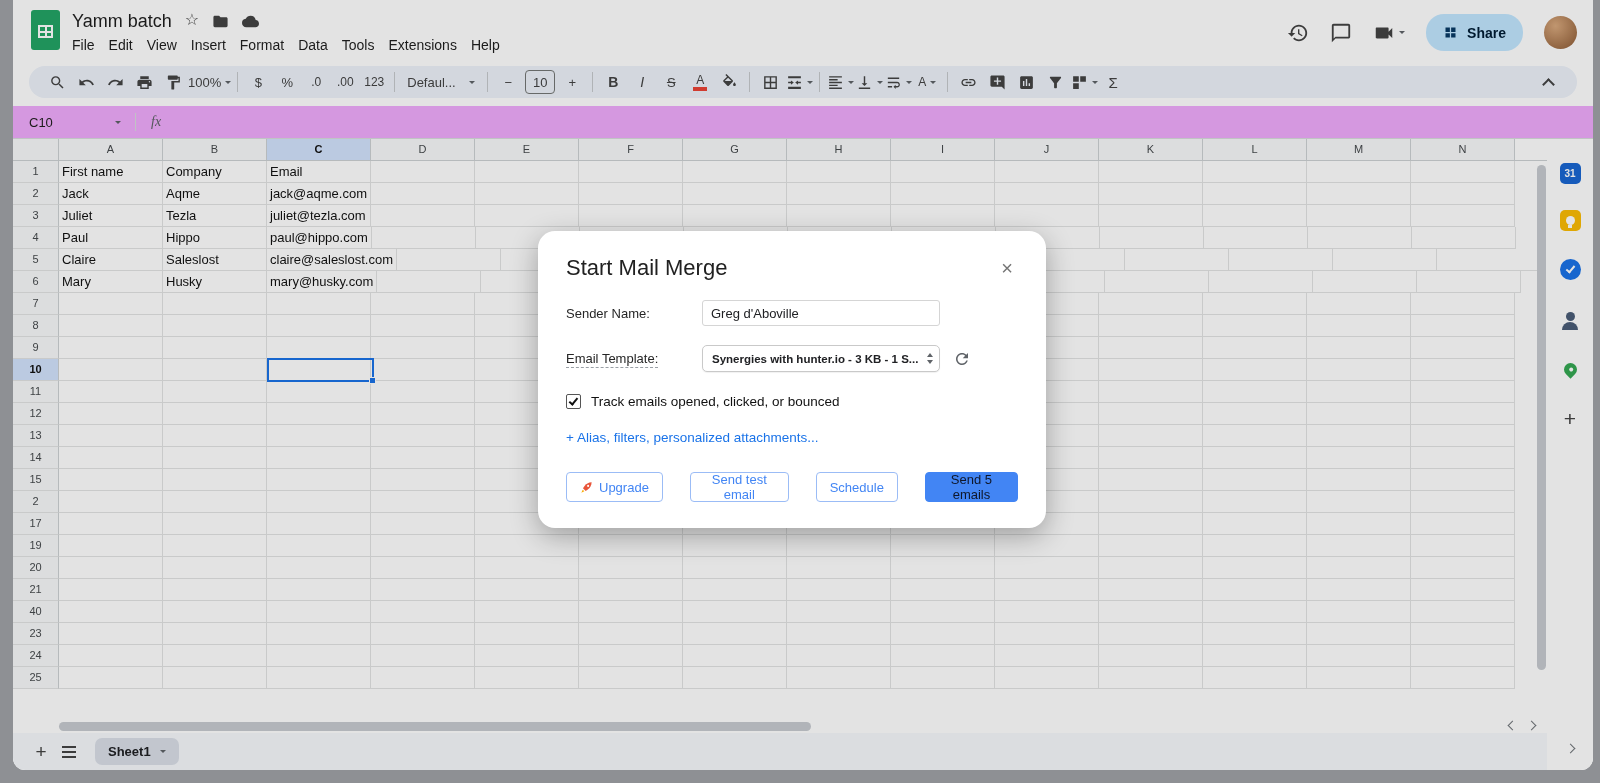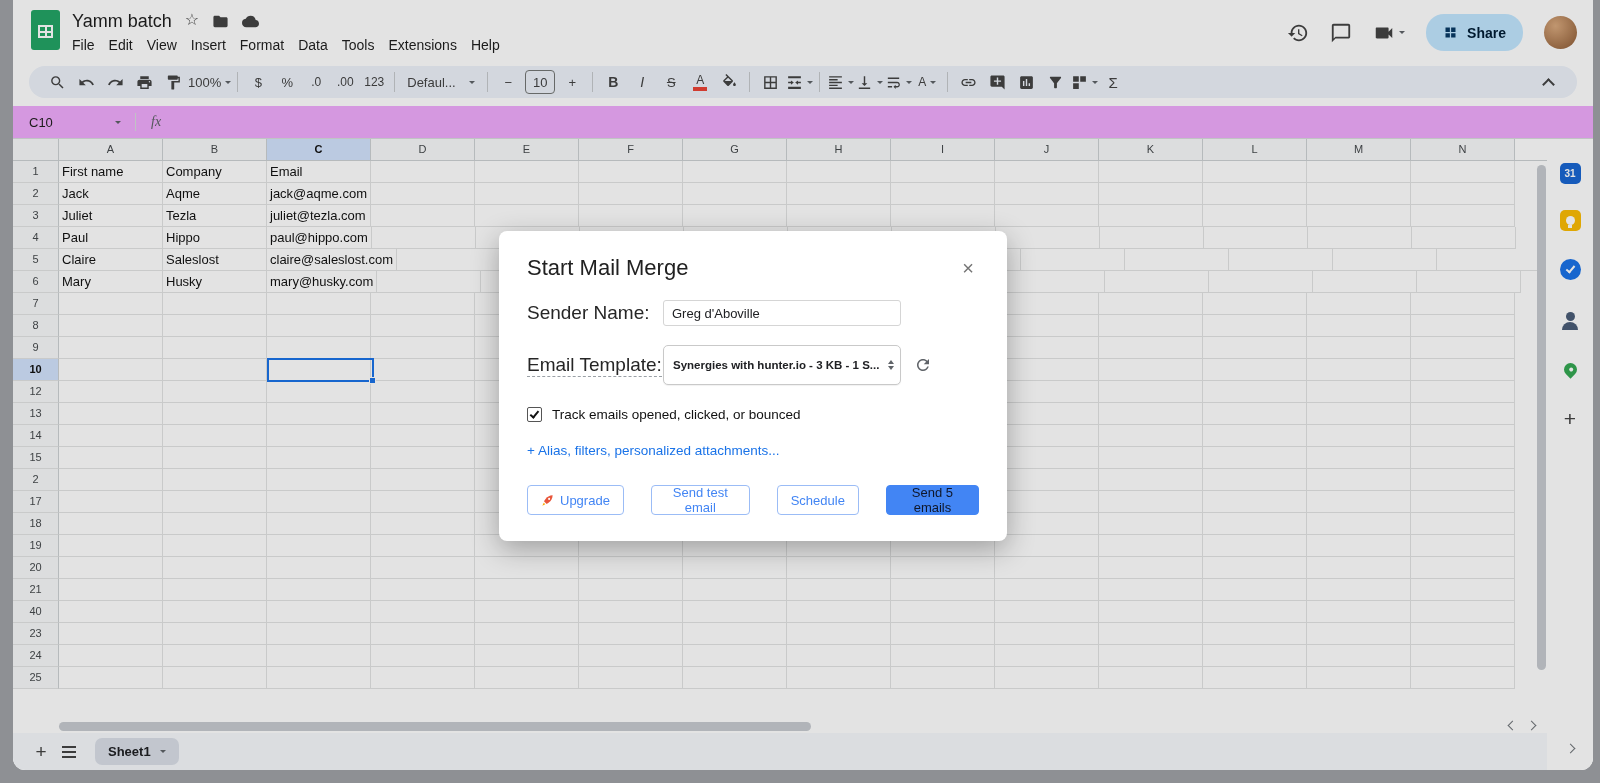--- a/index.html
+++ b/index.html
@@ -86,32 +86,32 @@
 .tasks{width:21px;height:21px;border-radius:50%;background:#1a73e8}
 .checkw{width:5px;height:9px;border-right:2px solid #fff;border-bottom:2px solid #fff;transform:rotate(40deg);margin-top:-2px}
 .person{width:9px;height:9px;border-radius:50%;background:#4b5d78;position:relative;margin-top:-6px}
 .person:after{content:"";position:absolute;left:-3.5px;top:10px;width:16px;height:8px;border-radius:8px 8px 0 0;background:#4b5d78}
 .pin{width:13px;height:13px;background:#34a853;border-radius:50% 50% 50% 0;transform:rotate(-45deg);position:relative}
 .pin:after{content:"";position:absolute;left:4.5px;top:4.5px;width:4px;height:4px;border-radius:50%;background:#fff}
 .plus-ic{color:#444;font-size:21px}
 .rail-expand{margin-top:auto;margin-bottom:14px;cursor:pointer}
 
 .backdrop{position:absolute;inset:0;background:rgba(0,0,0,.11);z-index:40}
-.modal{position:absolute;left:486px;top:231px;width:508px;background:#fff;border-radius:8px;box-shadow:0 8px 28px rgba(0,0,0,.3);z-index:50;padding:24px 28px 26px}
+.modal{position:absolute;left:525px;top:231px;width:508px;background:#fff;border-radius:17px;box-shadow:0 8px 28px rgba(0,0,0,.3);z-index:50;padding:24px 28px 26px}
 .mhead{display:flex;align-items:flex-start;justify-content:space-between}
 .mtitle{font-size:22px;color:#212121}
 .mclose{font-size:20px;color:#757575;line-height:1;margin:3px 5px 0 0;cursor:pointer}
 .mintro{margin-top:13px;font-size:13.5px;color:#6a6a6a;line-height:1.55;max-width:432px}
 .mintro b{font-weight:bold;color:#575757}
 .mlink{color:#1a73e8;text-decoration:none;cursor:pointer}
 .frow{display:flex;align-items:center;margin-top:19px}
-.flabel{width:136px;font-size:19px;color:#262626}
+.flabel{width:136px;font-size:13px;color:#262626}
 .ul{border-bottom:1px dashed #9aa0a6;padding-bottom:1px}
 .finput{width:238px;height:26px;border:1px solid #d5d5d5;border-radius:3px;padding:0 8px;font-size:13px;color:#202124;font-family:inherit}
-.fselect{width:238px;height:40px;border:1px solid #c9c9c9;border-radius:5px;background:#fff;display:flex;align-items:center;padding:0 6px 0 9px;box-shadow:0 1px 1px rgba(0,0,0,.06);cursor:pointer}
+.fselect{width:238px;height:27px;border:1px solid #c9c9c9;border-radius:5px;background:#fff;display:flex;align-items:center;padding:0 6px 0 9px;box-shadow:0 1px 1px rgba(0,0,0,.06);cursor:pointer}
 .selval{flex:1;font-size:11.5px;font-weight:bold;color:#202124;white-space:nowrap;overflow:hidden}
 .updown{display:flex;flex-direction:column;gap:2.5px;margin-left:6px}
 .updown .car{border-left-width:3.5px;border-right-width:3.5px;border-top-width:4px}
 .updown .up{transform:rotate(180deg)}
 .refresh{margin-left:13px;display:flex;cursor:pointer}
 .refresh svg{width:18px;height:18px;fill:#5f6368}
 .crow{display:flex;align-items:flex-end;margin-top:22px;gap:10px}
 .cbox{width:15px;height:15px;border:1.5px solid #555;border-radius:2px;display:flex;align-items:center;justify-content:center;background:#fff;cursor:pointer}
 .checkd{width:4.5px;height:9px;border-right:2px solid #111;border-bottom:2px solid #111;transform:rotate(40deg);margin-top:-2px}
 .clabel{font-size:13.5px;color:#111}
@@ -532,20 +532,37 @@
             <div class="cell"></div>
             <div class="cell"></div>
             <div class="cell"></div>
             <div class="cell"></div>
             <div class="cell"></div>
             <div class="cell"></div>
             <div class="cell"></div>
             <div class="cell"></div>
           </div>
           <div class="grow">
+            <div class="rh">11</div>
+            <div class="cell"></div>
+            <div class="cell"></div>
+            <div class="cell"></div>
+            <div class="cell"></div>
+            <div class="cell"></div>
+            <div class="cell"></div>
+            <div class="cell"></div>
+            <div class="cell"></div>
+            <div class="cell"></div>
+            <div class="cell"></div>
+            <div class="cell"></div>
+            <div class="cell"></div>
+            <div class="cell"></div>
+            <div class="cell"></div>
+          </div>
+          <div class="grow">
             <div class="rh">12</div>
             <div class="cell"></div>
             <div class="cell"></div>
             <div class="cell"></div>
             <div class="cell"></div>
             <div class="cell"></div>
             <div class="cell"></div>
             <div class="cell"></div>
             <div class="cell"></div>
             <div class="cell"></div>
@@ -618,37 +635,20 @@
             <div class="cell"></div>
             <div class="cell"></div>
             <div class="cell"></div>
             <div class="cell"></div>
             <div class="cell"></div>
             <div class="cell"></div>
             <div class="cell"></div>
           </div>
           <div class="grow">
             <div class="rh">17</div>
-            <div class="cell"></div>
-            <div class="cell"></div>
-            <div class="cell"></div>
-            <div class="cell"></div>
-            <div class="cell"></div>
-            <div class="cell"></div>
-            <div class="cell"></div>
-            <div class="cell"></div>
-            <div class="cell"></div>
-            <div class="cell"></div>
-            <div class="cell"></div>
-            <div class="cell"></div>
-            <div class="cell"></div>
-            <div class="cell"></div>
-          </div>
-          <div class="grow">
-            <div class="rh">18</div>
             <div class="cell"></div>
             <div class="cell"></div>
             <div class="cell"></div>
             <div class="cell"></div>
             <div class="cell"></div>
             <div class="cell"></div>
             <div class="cell"></div>
             <div class="cell"></div>
             <div class="cell"></div>
             <div class="cell"></div>

